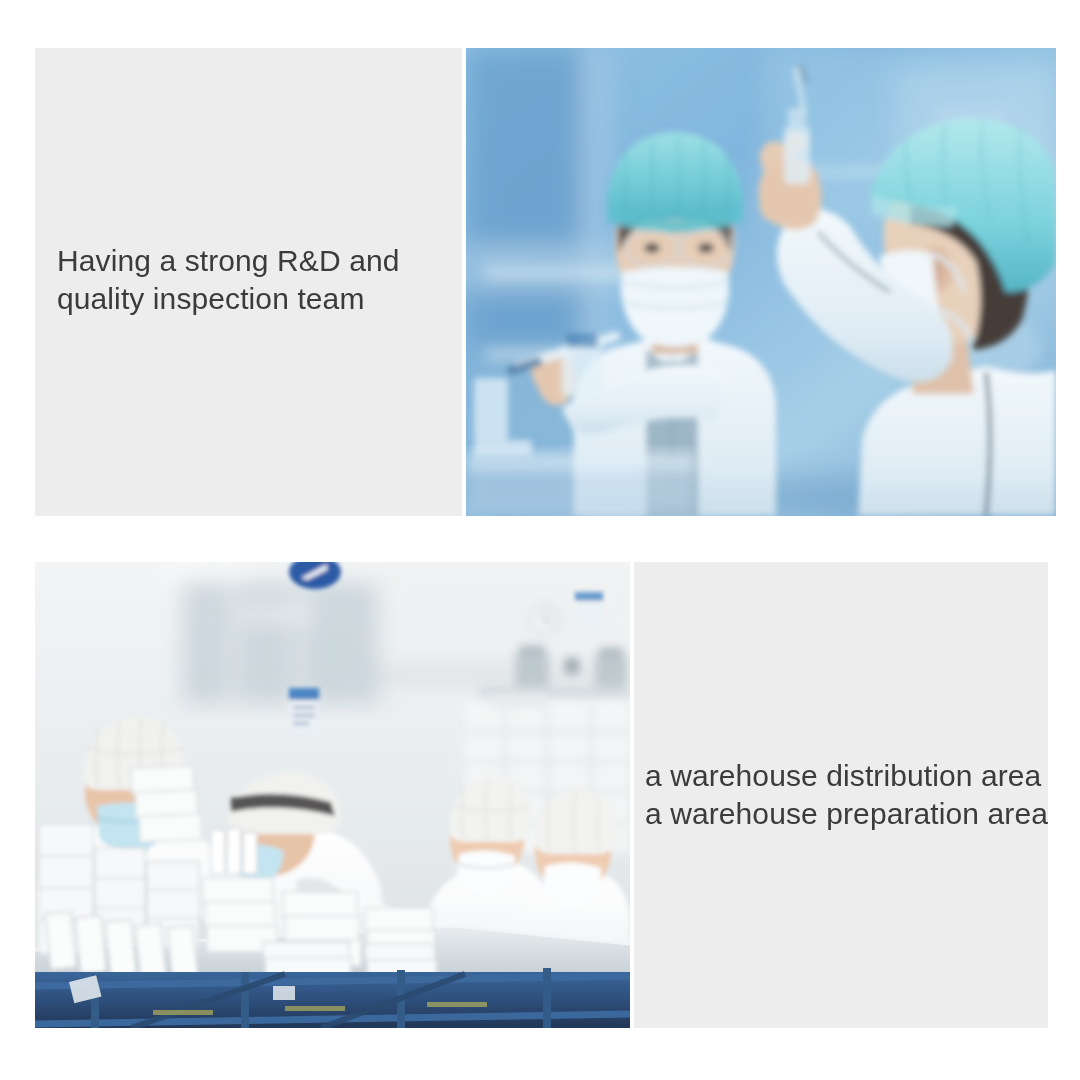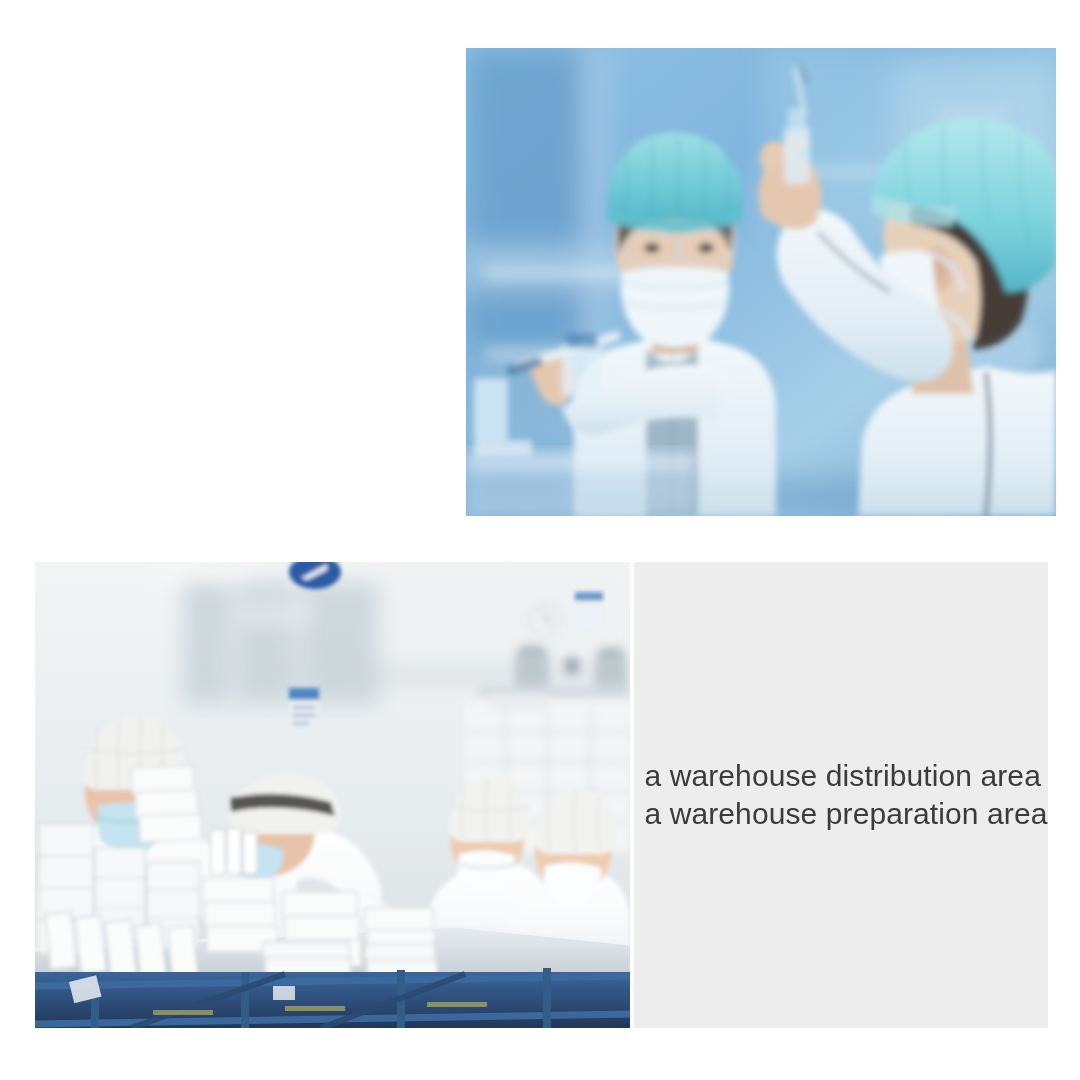--- a/index.html
+++ b/index.html
@@ -79,34 +79,38 @@
   }
   .caption-panel-bottom {
     position: absolute;
     left: 599px;
     top: 0;
     width: 414px;
     height: 466px;
     background: #ededed;
     display: flex;
     align-items: center;
-    justify-content: center;
+    justify-content: flex-end;
   }
   .caption-text-bottom { padding-left: 10px; }
 
   
   .ph { position:absolute; left:0; top:0; width:100%; height:100%; display:block; }
 </style>
 </head>
 <body>
 
 <div class="page">
 
   <div class="row-top">
 
+    <div class="caption-panel-top">
+      <div class="caption-text caption-text-top">Having a strong R&amp;D and
+quality inspection team</div>
+    </div>
 
     <div class="photo-top">
       <svg class="ph" viewBox="0 0 590 468" preserveAspectRatio="none">
         <defs>
           <linearGradient id="labBg" x1="0" y1="0" x2="1" y2="1">
             <stop offset="0%" stop-color="#8fc0e4"></stop>
             <stop offset="35%" stop-color="#7fb3dd"></stop>
             <stop offset="70%" stop-color="#a8cfe8"></stop>
             <stop offset="100%" stop-color="#6fa3cf"></stop>
           </linearGradient>

